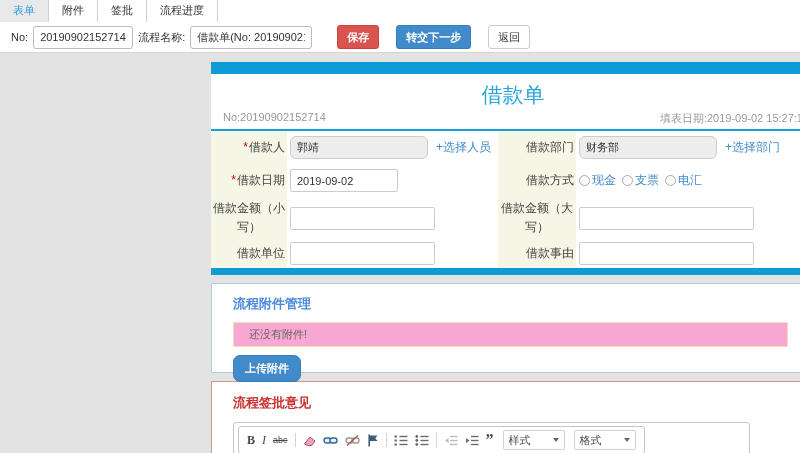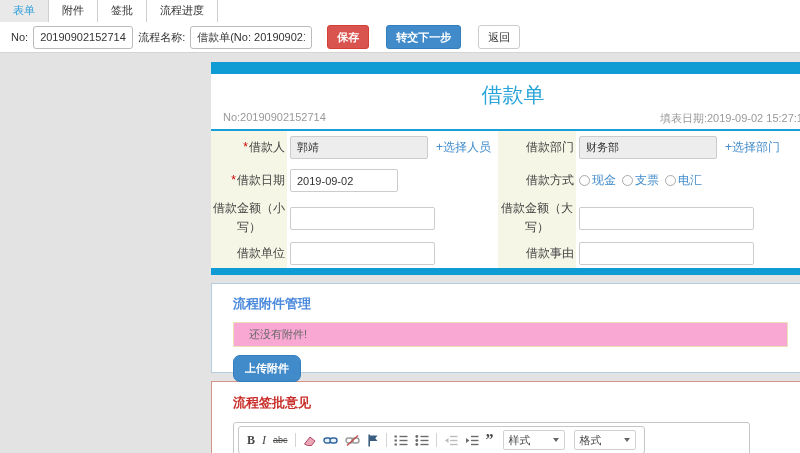--- a/index.html
+++ b/index.html
@@ -18,21 +18,21 @@
   .toolbar { position:absolute; top:22px; left:0; width:800px; height:31px; background:#fff;
     border-bottom:1px solid #d5d5d5; display:flex; align-items:center; padding:0 6px;
     font-size:11px; color:#333; }
   .tb-label { margin:0 5px; white-space:nowrap; }
   .tb-input { height:23px; border:1px solid #bbb; border-radius:3px; padding:0 6px;
     font-size:11px; color:#333; background:#fff; }
   #no-input { width:100px; }
   #flow-input { width:122px; }
   .btn { height:24px; padding:0 9px; border-radius:3px; font-size:11px; font-weight:bold;
     cursor:pointer; border:1px solid transparent; white-space:nowrap; }
-  .btn-save { background:#d9534f; border-color:#d43f3a; color:#fff; margin-left:15px; }
+  .btn-save { background:#d9534f; border-color:#d43f3a; color:#fff; margin-left:25px; }
   .btn-next { background:#428bca; border-color:#357ebd; color:#fff; margin-left:17px; }
   .btn-back { background:#fff; border-color:#ccc; color:#333; margin-left:17px; font-weight:normal;text-align:right; }
 
   
   .content-col { position:absolute; left:211px; top:62px; width:604px; }
 
   .panel-form { background:#fff; }
   .blue-bar { height:12px; background:#0f9cd5; }
   .form-title { text-align:center; color:#2aa5da; font-size:21px; padding:7px 0 2px; }
   .info-row { display:flex; justify-content:space-between; padding:0 12px 3px;
@@ -40,21 +40,21 @@
   .blue-line { height:2px; background:#17a0d8; }
 
   .fields { display:grid; grid-template-columns:76px 211px 78px 1fr; }
   .lbl { background:#f6f6e6; font-size:12px; color:#444; display:flex; align-items:center;
     justify-content:flex-end; text-align:center; padding:2px; line-height:1.6; }
   .val { background:#fff; display:flex; align-items:center; padding-left:3px; font-size:12px; }
   .rh1 { min-height:33px; } .rh2 { min-height:33px; } .rh3 { min-height:40px; } .rh4 { min-height:29px; }
   .f-input { height:23px; border:1px solid #ccc; border-radius:2px; padding:0 6px;
     font-size:11px; color:#333; background:#fff; }
   .f-input.ro { background:#ededed; }
-  .w138 { width:138px; } .w108 { width:108px; } .w145 { width:145px; } .w175 { width:175px; }
+  .w138 { width:138px;border-radius:6px; } .w108 { width:108px; } .w145 { width:145px; } .w175 { width:175px; }
   .link { color:#428bca; font-size:12px; margin-left:8px; text-decoration:none; cursor:pointer; white-space:nowrap; }
   .req { color:#cc0000; margin-right:1px; }
   .radio-group { display:flex; align-items:center; color:#428bca; font-size:12px; }
   .radio-item { display:flex; align-items:center; margin-right:6px; cursor:pointer; }
   .radio-dot { width:11px; height:11px; border-radius:50%; border:1px solid #aaa;
     background:#fdfdfd; display:inline-block; margin-right:2px; }
   .blue-bar-bottom { height:7px; background:#0f9cd5; }
 
   
   .panel-attach { background:#fff; border:1px solid #b5cde0; margin-top:8px; height:90px; }

